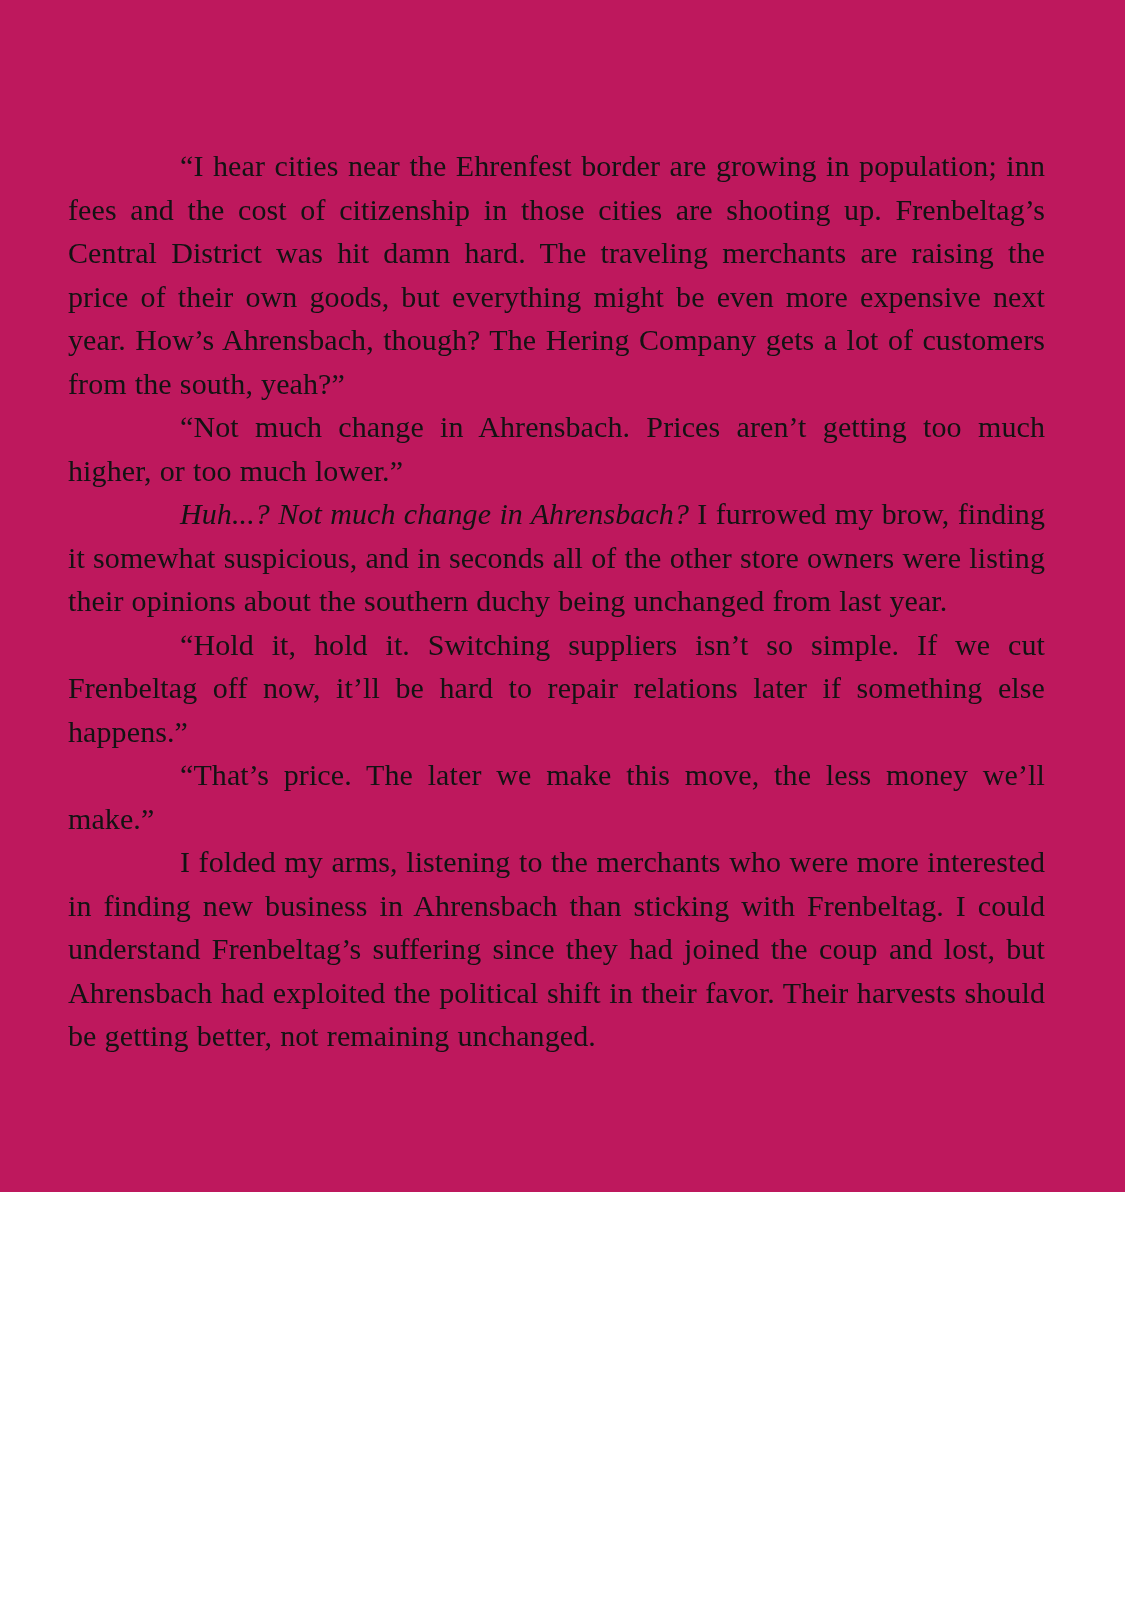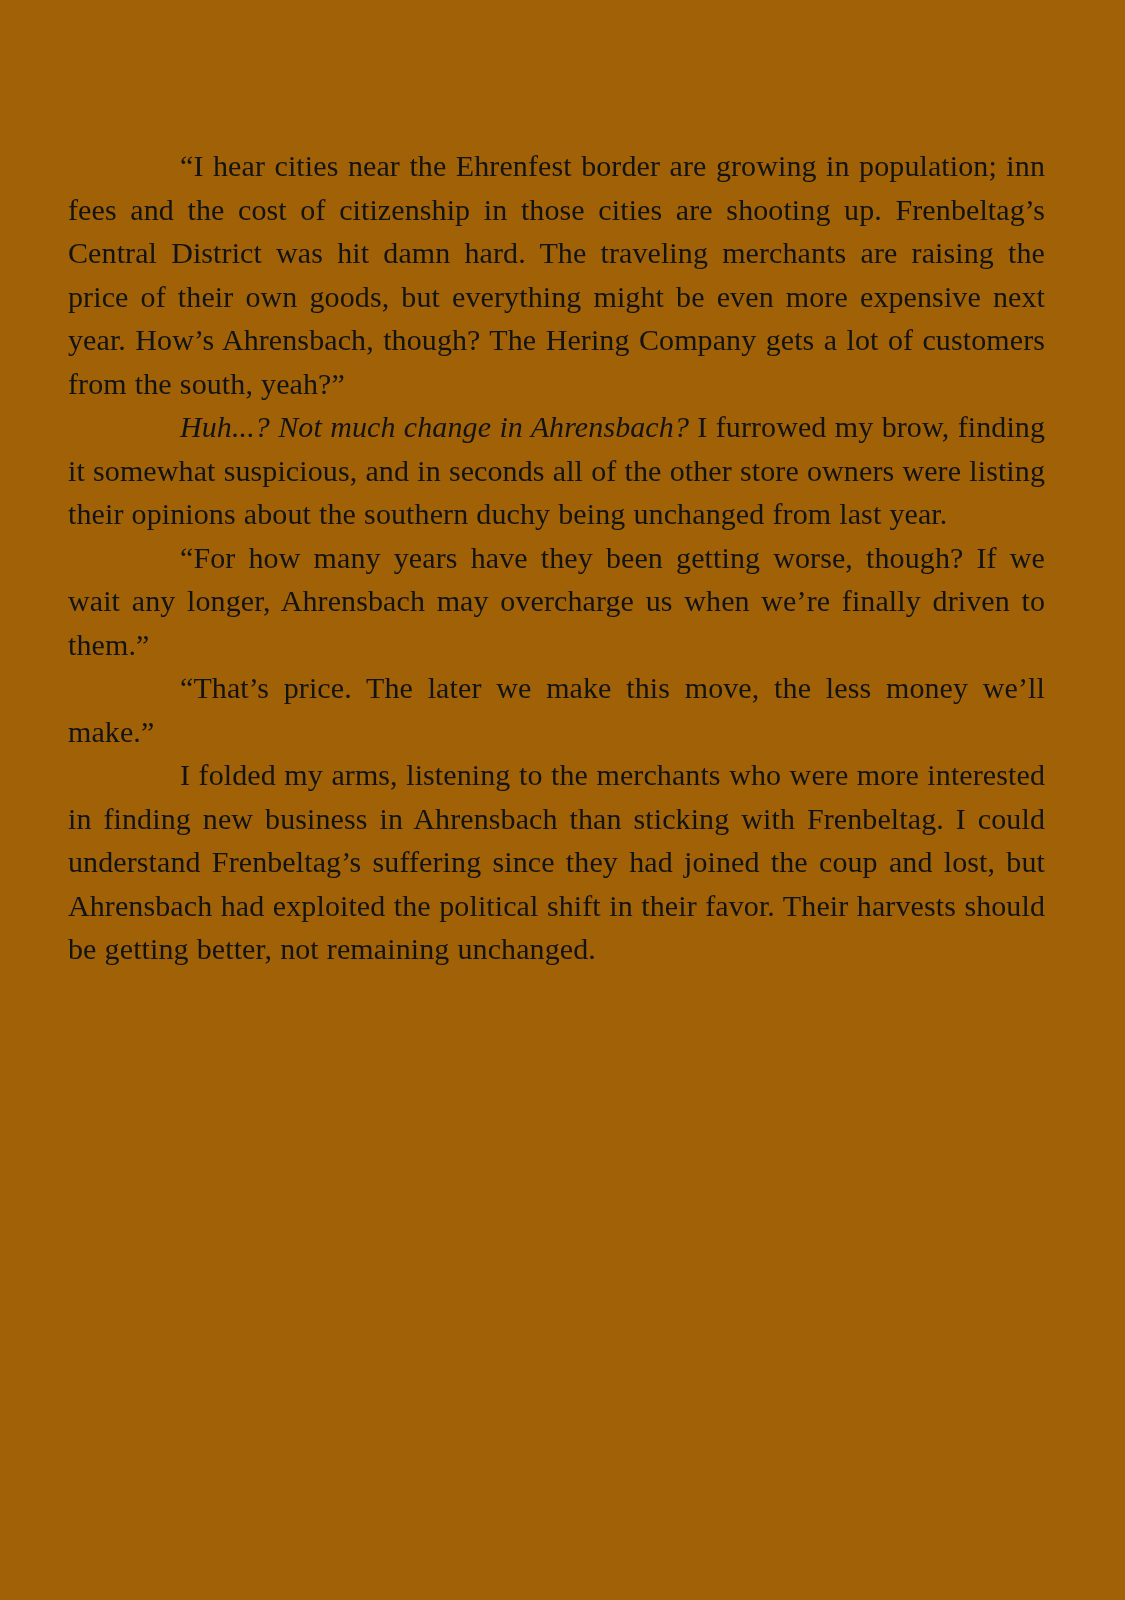--- a/index.html
+++ b/index.html
@@ -9,23 +9,23 @@
   }
   body {
     width: 1125px;
     height: 1600px;
     overflow: hidden;
     font-family: "Liberation Serif", "DejaVu Serif", serif;
   }
   .book-page {
     box-sizing: border-box;
     width: 1125px;
-    height: 1600px;
+    height: 1192px;
     padding: 144px 80px 0 68px;
-    background: #a16207;
+    background: #be185d;
   }
   .book-page p {
     margin: 0;
     font-size: 30px;
     line-height: 43.5px;
     color: #131313;
     text-align: justify;
     text-indent: 112px;
     letter-spacing: 0.1px;
     word-spacing: 0.5px;
@@ -35,23 +35,24 @@
     font-style: italic;
     margin-top: 44px;
   }
 </style>
 </head>
 <body>
 
 <main class="book-page">
   <p>“I hear cities near the Ehrenfest border are growing in population; inn fees and the cost of citizenship in those cities are shooting up. Frenbeltag’s Central District was hit damn hard. The traveling merchants are raising the price of their own goods, but everything might be even more expensive next year. How’s Ahrensbach, though? The Hering Company gets a lot of customers from the south, yeah?”</p>
 
+  <p>“Not much change in Ahrensbach. Prices aren’t getting too much higher, or too much lower.”</p>
 
   <p><em class="thought">Huh...? Not much change in Ahrensbach?</em> <span>I furrowed my brow, finding it somewhat suspicious, and in seconds all of the other store owners were listing their opinions about the southern duchy being unchanged from last year.</span></p>
 
 
+  <p>“Hold it, hold it. Switching suppliers isn’t so simple. If we cut Frenbeltag off now, it’ll be hard to repair relations later if something else happens.”</p>
 
-  <p>“For how many years have they been getting worse, though? If we wait any longer, Ahrensbach may overcharge us when we’re finally driven to them.”</p>
 
   <p>“That’s price. The later we make this move, the less money we’ll make.”</p>
 
   <p>I folded my arms, listening to the merchants who were more interested in finding new business in Ahrensbach than sticking with Frenbeltag. I could understand Frenbeltag’s suffering since they had joined the coup and lost, but Ahrensbach had exploited the political shift in their favor. Their harvests should be getting better, not remaining unchanged.</p>
 </main>
 
 </body></html>

